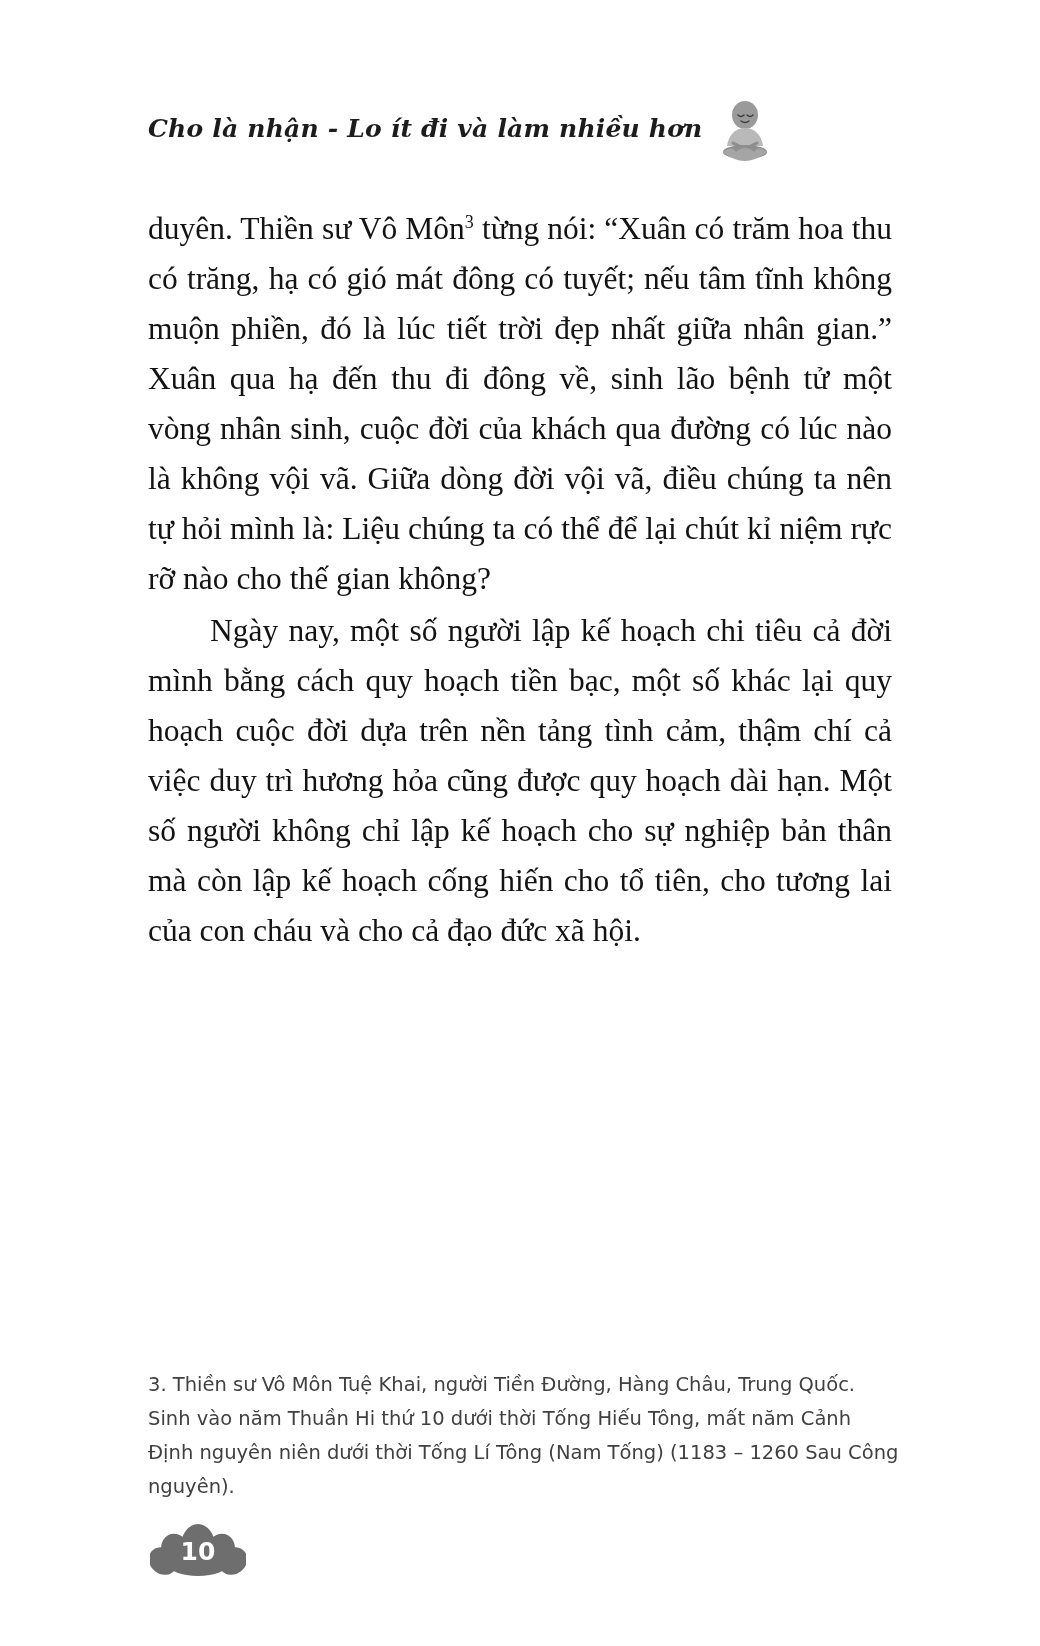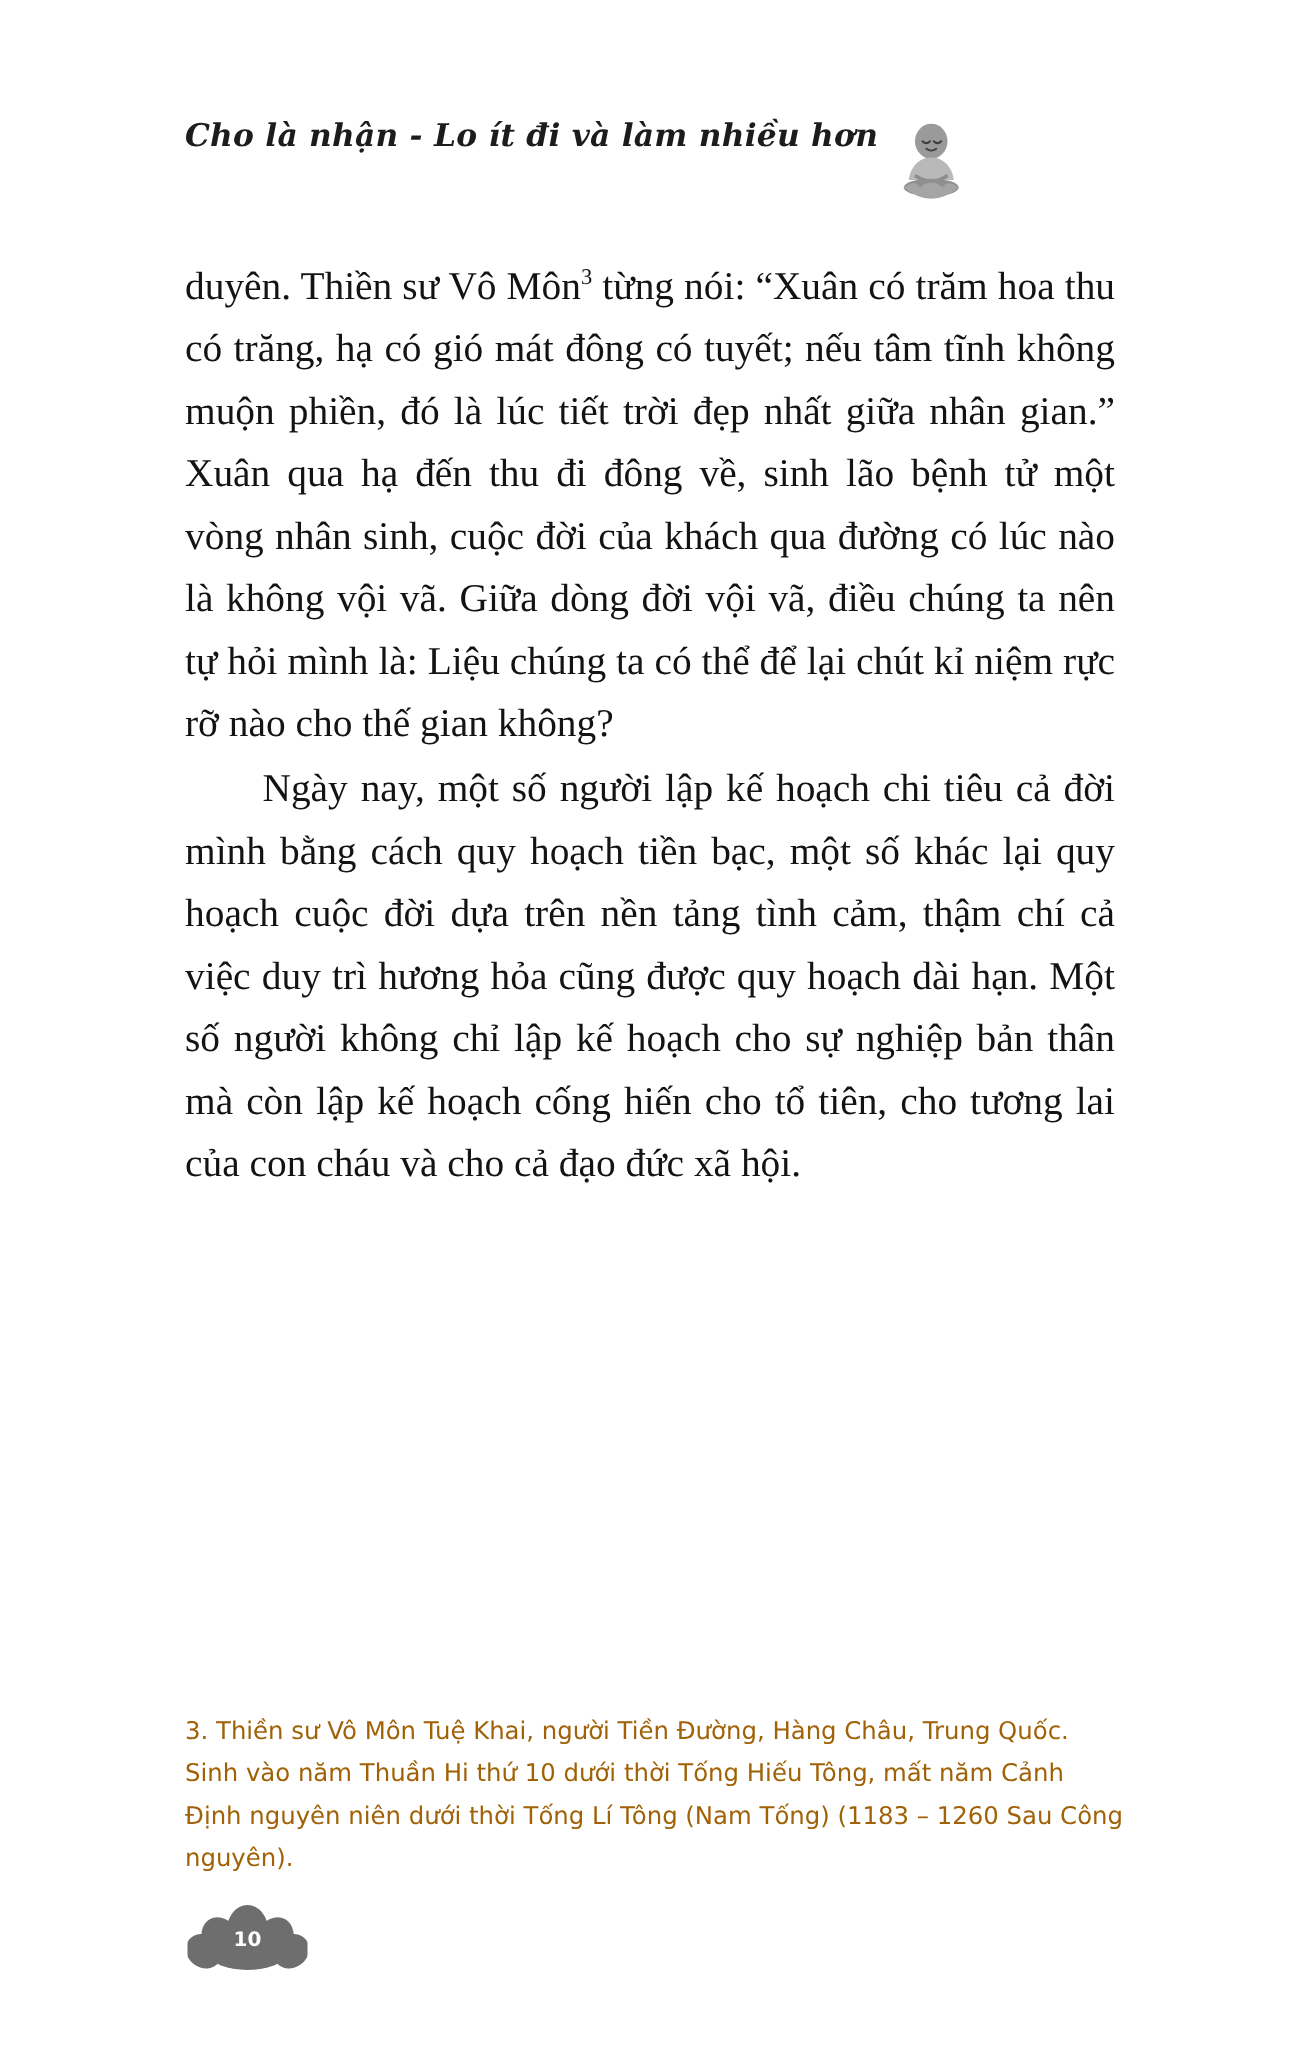--- a/index.html
+++ b/index.html
@@ -23,21 +23,21 @@
   }
 
   
   .header {
     position: absolute;
     top: 96px;
     left: 148px;
     right: 148px;
     height: 70px;
     display: flex;
-    align-items: flex-start;
+    align-items: center;
     gap: 10px;
   }
   .header-title {
     font-family: "DejaVu Serif", serif;
     font-size: 25px;
     font-style: italic;
     font-weight: 700;
     letter-spacing: 0.2px;
     color: #1c1c1c;
     line-height: 1;
@@ -91,21 +91,21 @@
     border-top: 0px solid #cfcfcf;
   }
   .footnote {
     position: absolute;
     left: 148px;
     top: 1368px;
     width: 752px;
     font-family: "DejaVu Sans", sans-serif;
     font-size: 19.5px;
     line-height: 34px;
-    color: #a16207;
+    color: #404040;
     text-align: left;
   }
   .footnote p { margin: 0; }
 
   
   .folio {
     position: absolute;
     left: 150px;
     top: 1506px;
     width: 96px;
@@ -119,21 +119,21 @@
   .folio .num {
     position: absolute;
     left: 0;
     top: 0;
     width: 96px;
     height: 74px;
     display: flex;
     align-items: center;
     justify-content: center;
     font-family: "DejaVu Sans", sans-serif;
-    font-size: 16px;
+    font-size: 25px;
     font-weight: 700;
     color: #ffffff;
     padding-top: 16px;
     box-sizing: border-box;
   }
 </style>
 </head>
 <body>
 
 <div class="page">

